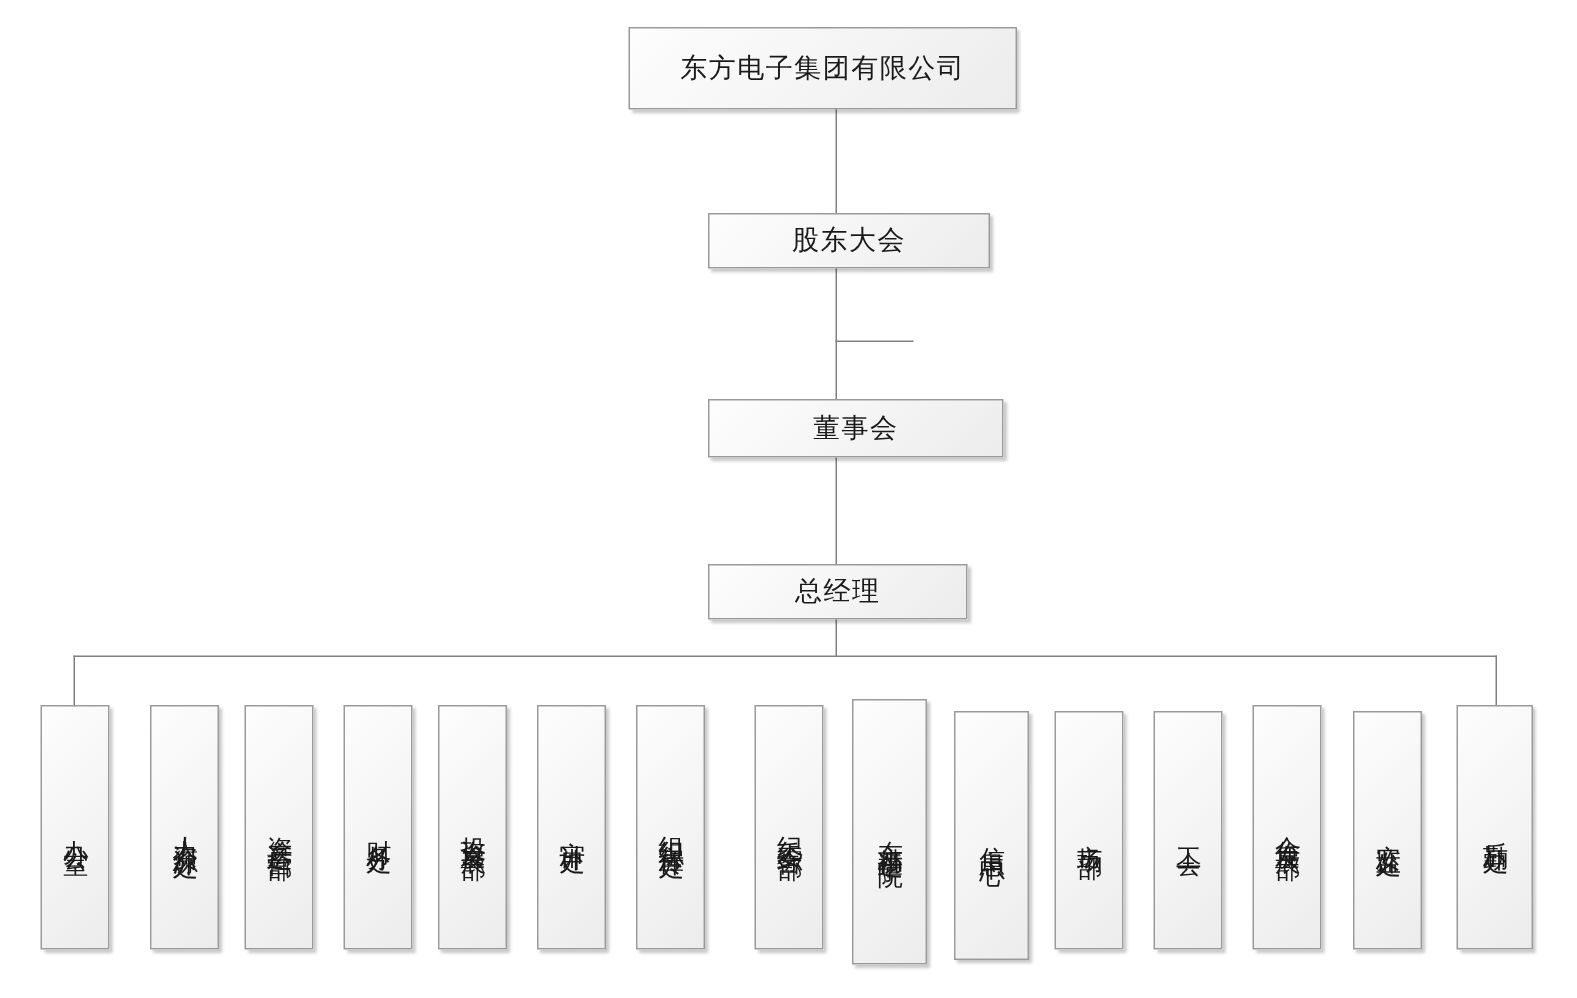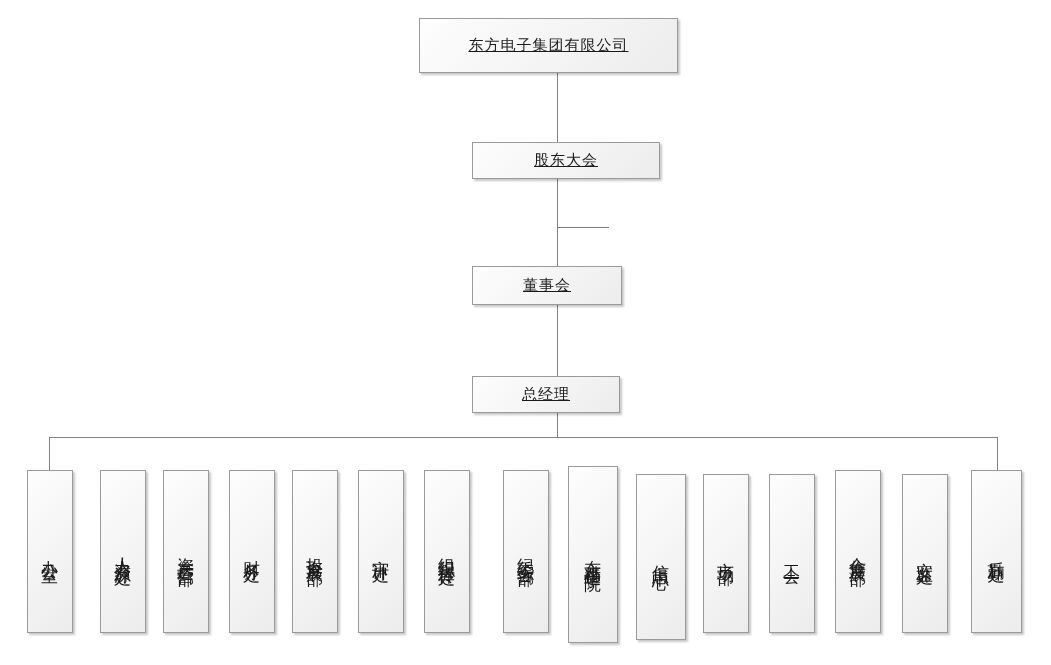--- a/index.html
+++ b/index.html
@@ -38,25 +38,24 @@
     background: linear-gradient(135deg, #fdfdfd 0%, #f4f4f4 55%, #ececec 100%);
     box-shadow: 2px 2px 2px rgba(0,0,0,0.22);
     display: flex;
     align-items: center;
     justify-content: center;
     color: #1a1a1a;
   }
 
   
   .org-box.horiz {
-    font-size: 15px;
+    font-size: 18px;
     letter-spacing: 1px;
     line-height: 1;
     white-space: nowrap;
-    text-decoration: underline;
   }
 
   
   .org-box.vert {
     writing-mode: vertical-rl;
     text-orientation: upright;
     font-size: 17px;
     line-height: 1.18;
     letter-spacing: 3px;
     padding-top: 2px;
@@ -87,25 +86,25 @@
 
   <div class="org-box horiz" style="left:419px; top:18px; width:259px; height:55px;">
     <span>东方电子集团有限公司</span>
   </div>
 
   <div class="org-box horiz" style="left:472px; top:142px; width:188px; height:37px;">
     <span>股东大会</span>
   </div>
 
 
-  <div class="org-box horiz" style="left:472px; top:266px; width:150px; height:39px;">
+  <div class="org-box horiz" style="left:472px; top:266px; width:197px; height:39px;">
     <span>董事会</span>
   </div>
 
-  <div class="org-box horiz" style="left:472px; top:376px; width:148px; height:37px;">
+  <div class="org-box horiz" style="left:472px; top:376px; width:173px; height:37px;">
     <span>总经理</span>
   </div>
 
   <div id="departments-layer">
       <div class="org-box vert" style="left: 27px; top: 470px; width: 46px; height: 163px;">
         <span>办公室</span>
       </div>
       <div class="org-box vert" style="left: 100px; top: 470px; width: 46px; height: 163px;">
         <span>人力资源处</span>
       </div>

